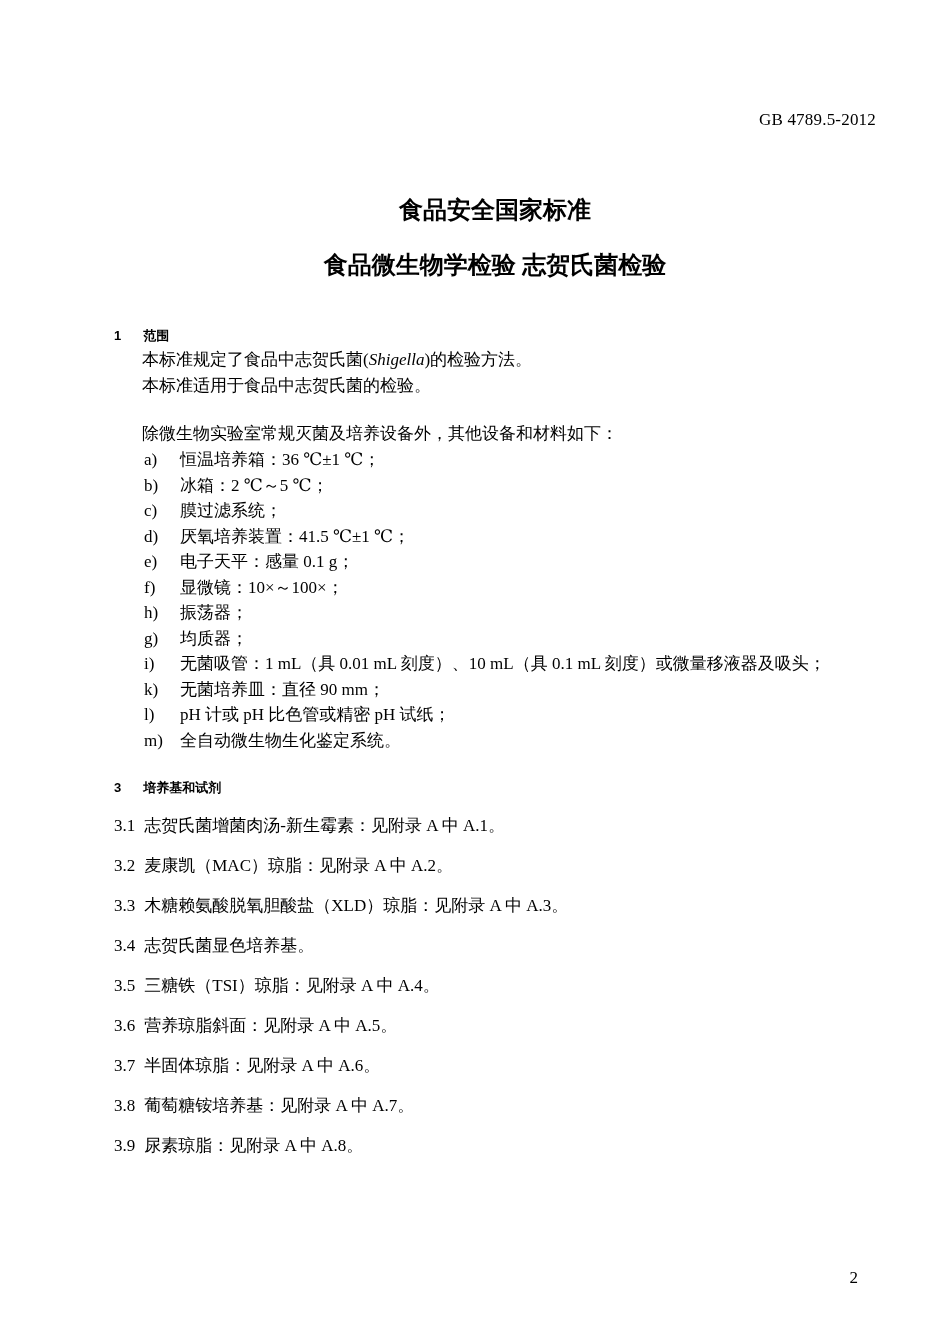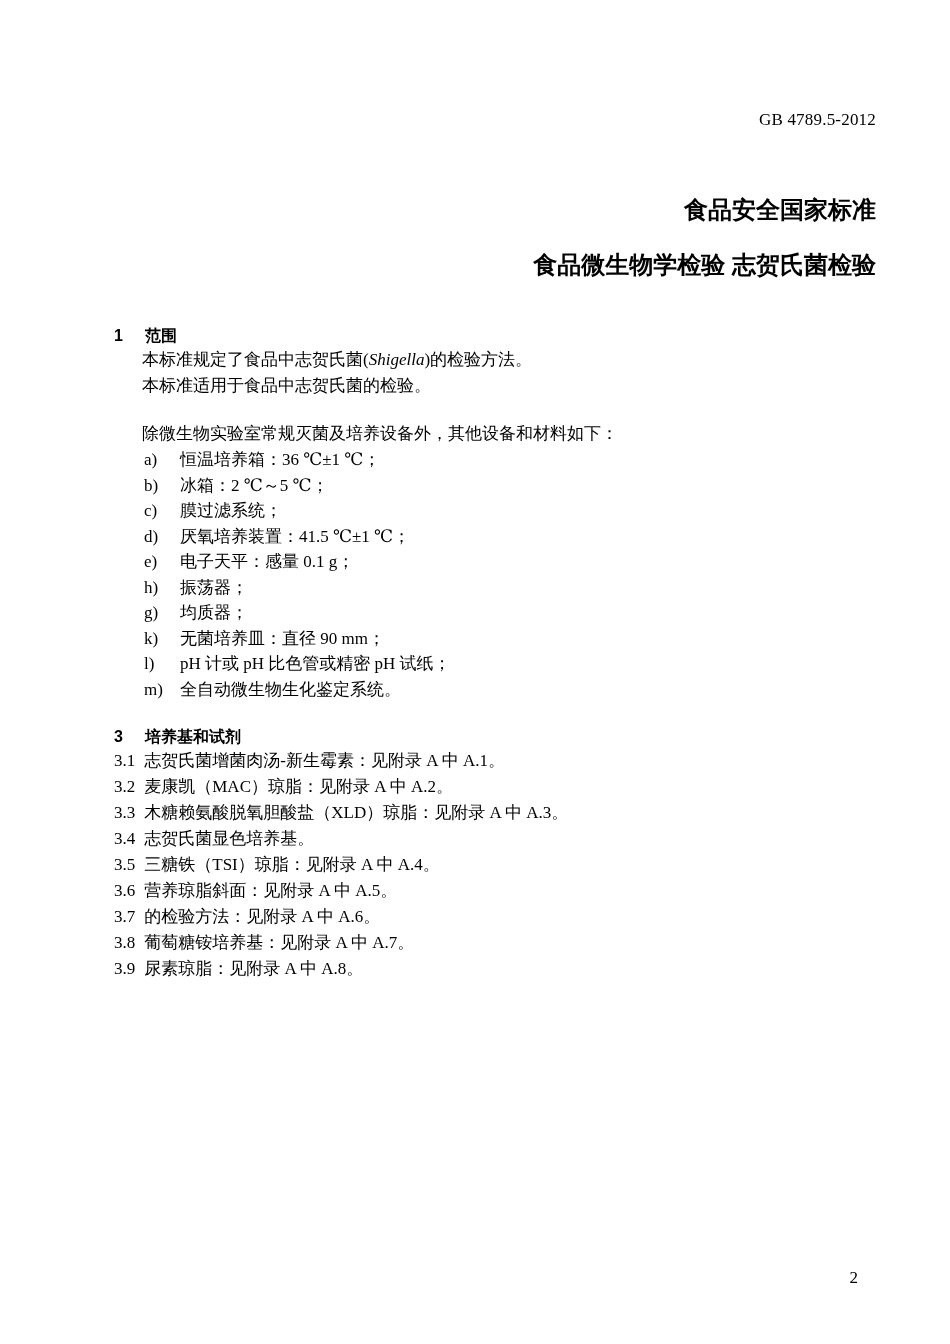--- a/index.html
+++ b/index.html
@@ -20,47 +20,47 @@
     right: 64px;
     font-size: 17px;
     letter-spacing: 0.2px;
   }
   .content {
     position: absolute;
     left: 114px;
     right: 64px;
     top: 0;
   }
-  .title-block { text-align: right; padding-top: 196px; }
+  .title-block { text-align: center; padding-top: 196px; }
   .title-line {
     font-family: "Liberation Sans", "DejaVu Sans", sans-serif;
     font-weight: bold;
     font-size: 24px;
     line-height: 28px;
     white-space: pre-wrap;
   }
   .title-line + .title-line { margin-top: 27px; }
   .sec-heading {
     font-family: "Liberation Sans", "DejaVu Sans", sans-serif;
     font-weight: bold;
-    font-size: 16px;
+    font-size: 13px;
     line-height: 22px;
   }
   .sec-heading .sec-num { display: inline-block; margin-right: 22px; }
   .mt-sec1 { margin-top: 46px; }
   .sec1-paras { }
   .para { text-indent: 28px; line-height: 26px; white-space: pre-wrap; }
   .italic { font-style: italic; }
   .mt-sec2 { margin-top: 26px; }
   .sec2-intro { margin-top: 22px; text-indent: 28px; line-height: 26px; }
   .equip-list { margin-left: 30px; }
   .equip-item { line-height: 25.5px; white-space: pre-wrap; }
   .item-label { display: inline-block; width: 36px; }
   .mt-sec3 { margin-top: 24px; }
-  .reagent-entry { line-height: 26px; white-space: pre-wrap; }
+  .reagent-entry { margin-top: 14px; line-height: 26px; white-space: pre-wrap; }
   .entry-num { margin-right: 9px; }
   .page-number {
     position: absolute;
     right: 82px;
     bottom: 56px;
     font-size: 17px;
   }
 </style>
 </head>
 <body>
@@ -87,39 +87,41 @@
 
 
     <div class="sec2-intro">除微生物实验室常规灭菌及培养设备外，其他设备和材料如下：</div>
 
     <div class="equip-list">
       <div class="equip-item"><span class="item-label">a)</span><span>恒温培养箱：36 ℃±1 ℃；</span></div>
       <div class="equip-item"><span class="item-label">b)</span><span>冰箱：2 ℃～5 ℃；</span></div>
       <div class="equip-item"><span class="item-label">c)</span><span>膜过滤系统；</span></div>
       <div class="equip-item"><span class="item-label">d)</span><span>厌氧培养装置：41.5 ℃±1 ℃；</span></div>
       <div class="equip-item"><span class="item-label">e)</span><span>电子天平：感量 0.1 g；</span></div>
+      <div class="equip-item"><span class="item-label">f)</span><span>显微镜：10×～100×；</span></div>
       <div class="equip-item"><span class="item-label">h)</span><span>振荡器；</span></div>
       <div class="equip-item"><span class="item-label">g)</span><span>均质器；</span></div>
+      <div class="equip-item"><span class="item-label">i)</span><span>无菌吸管：1 mL（具 0.01 mL 刻度）、10 mL（具 0.1 mL 刻度）或微量移液器及吸头；</span></div>
       <div class="equip-item"><span class="item-label">k)</span><span>无菌培养皿：直径 90 mm；</span></div>
       <div class="equip-item"><span class="item-label">l)</span><span>pH 计或 pH 比色管或精密 pH 试纸；</span></div>
       <div class="equip-item"><span class="item-label">m)</span><span>全自动微生物生化鉴定系统。</span></div>
     </div>
 
     <div class="sec-heading mt-sec3">
       <span class="sec-num">3</span><span>培养基和试剂</span>
     </div>
 
     <div>
       <div class="reagent-entry"><span class="entry-num">3.1</span><span>志贺氏菌增菌肉汤-新生霉素：见附录 A 中 A.1。</span></div>
       <div class="reagent-entry"><span class="entry-num">3.2</span><span>麦康凯（MAC）琼脂：见附录 A 中 A.2。</span></div>
       <div class="reagent-entry"><span class="entry-num">3.3</span><span>木糖赖氨酸脱氧胆酸盐（XLD）琼脂：见附录 A 中 A.3。</span></div>
       <div class="reagent-entry"><span class="entry-num">3.4</span><span>志贺氏菌显色培养基。</span></div>
       <div class="reagent-entry"><span class="entry-num">3.5</span><span>三糖铁（TSI）琼脂：见附录 A 中 A.4。</span></div>
       <div class="reagent-entry"><span class="entry-num">3.6</span><span>营养琼脂斜面：见附录 A 中 A.5。</span></div>
-      <div class="reagent-entry"><span class="entry-num">3.7</span><span>的检验方法：见附录 A 中 A.6。</span></div>
+      <div class="reagent-entry"><span class="entry-num">3.7</span><span>半固体琼脂：见附录 A 中 A.6。</span></div>
       <div class="reagent-entry"><span class="entry-num">3.8</span><span>葡萄糖铵培养基：见附录 A 中 A.7。</span></div>
       <div class="reagent-entry"><span class="entry-num">3.9</span><span>尿素琼脂：见附录 A 中 A.8。</span></div>
     </div>
 
   </div>
 
   <div class="page-number">2</div>
 
 </div>
 

